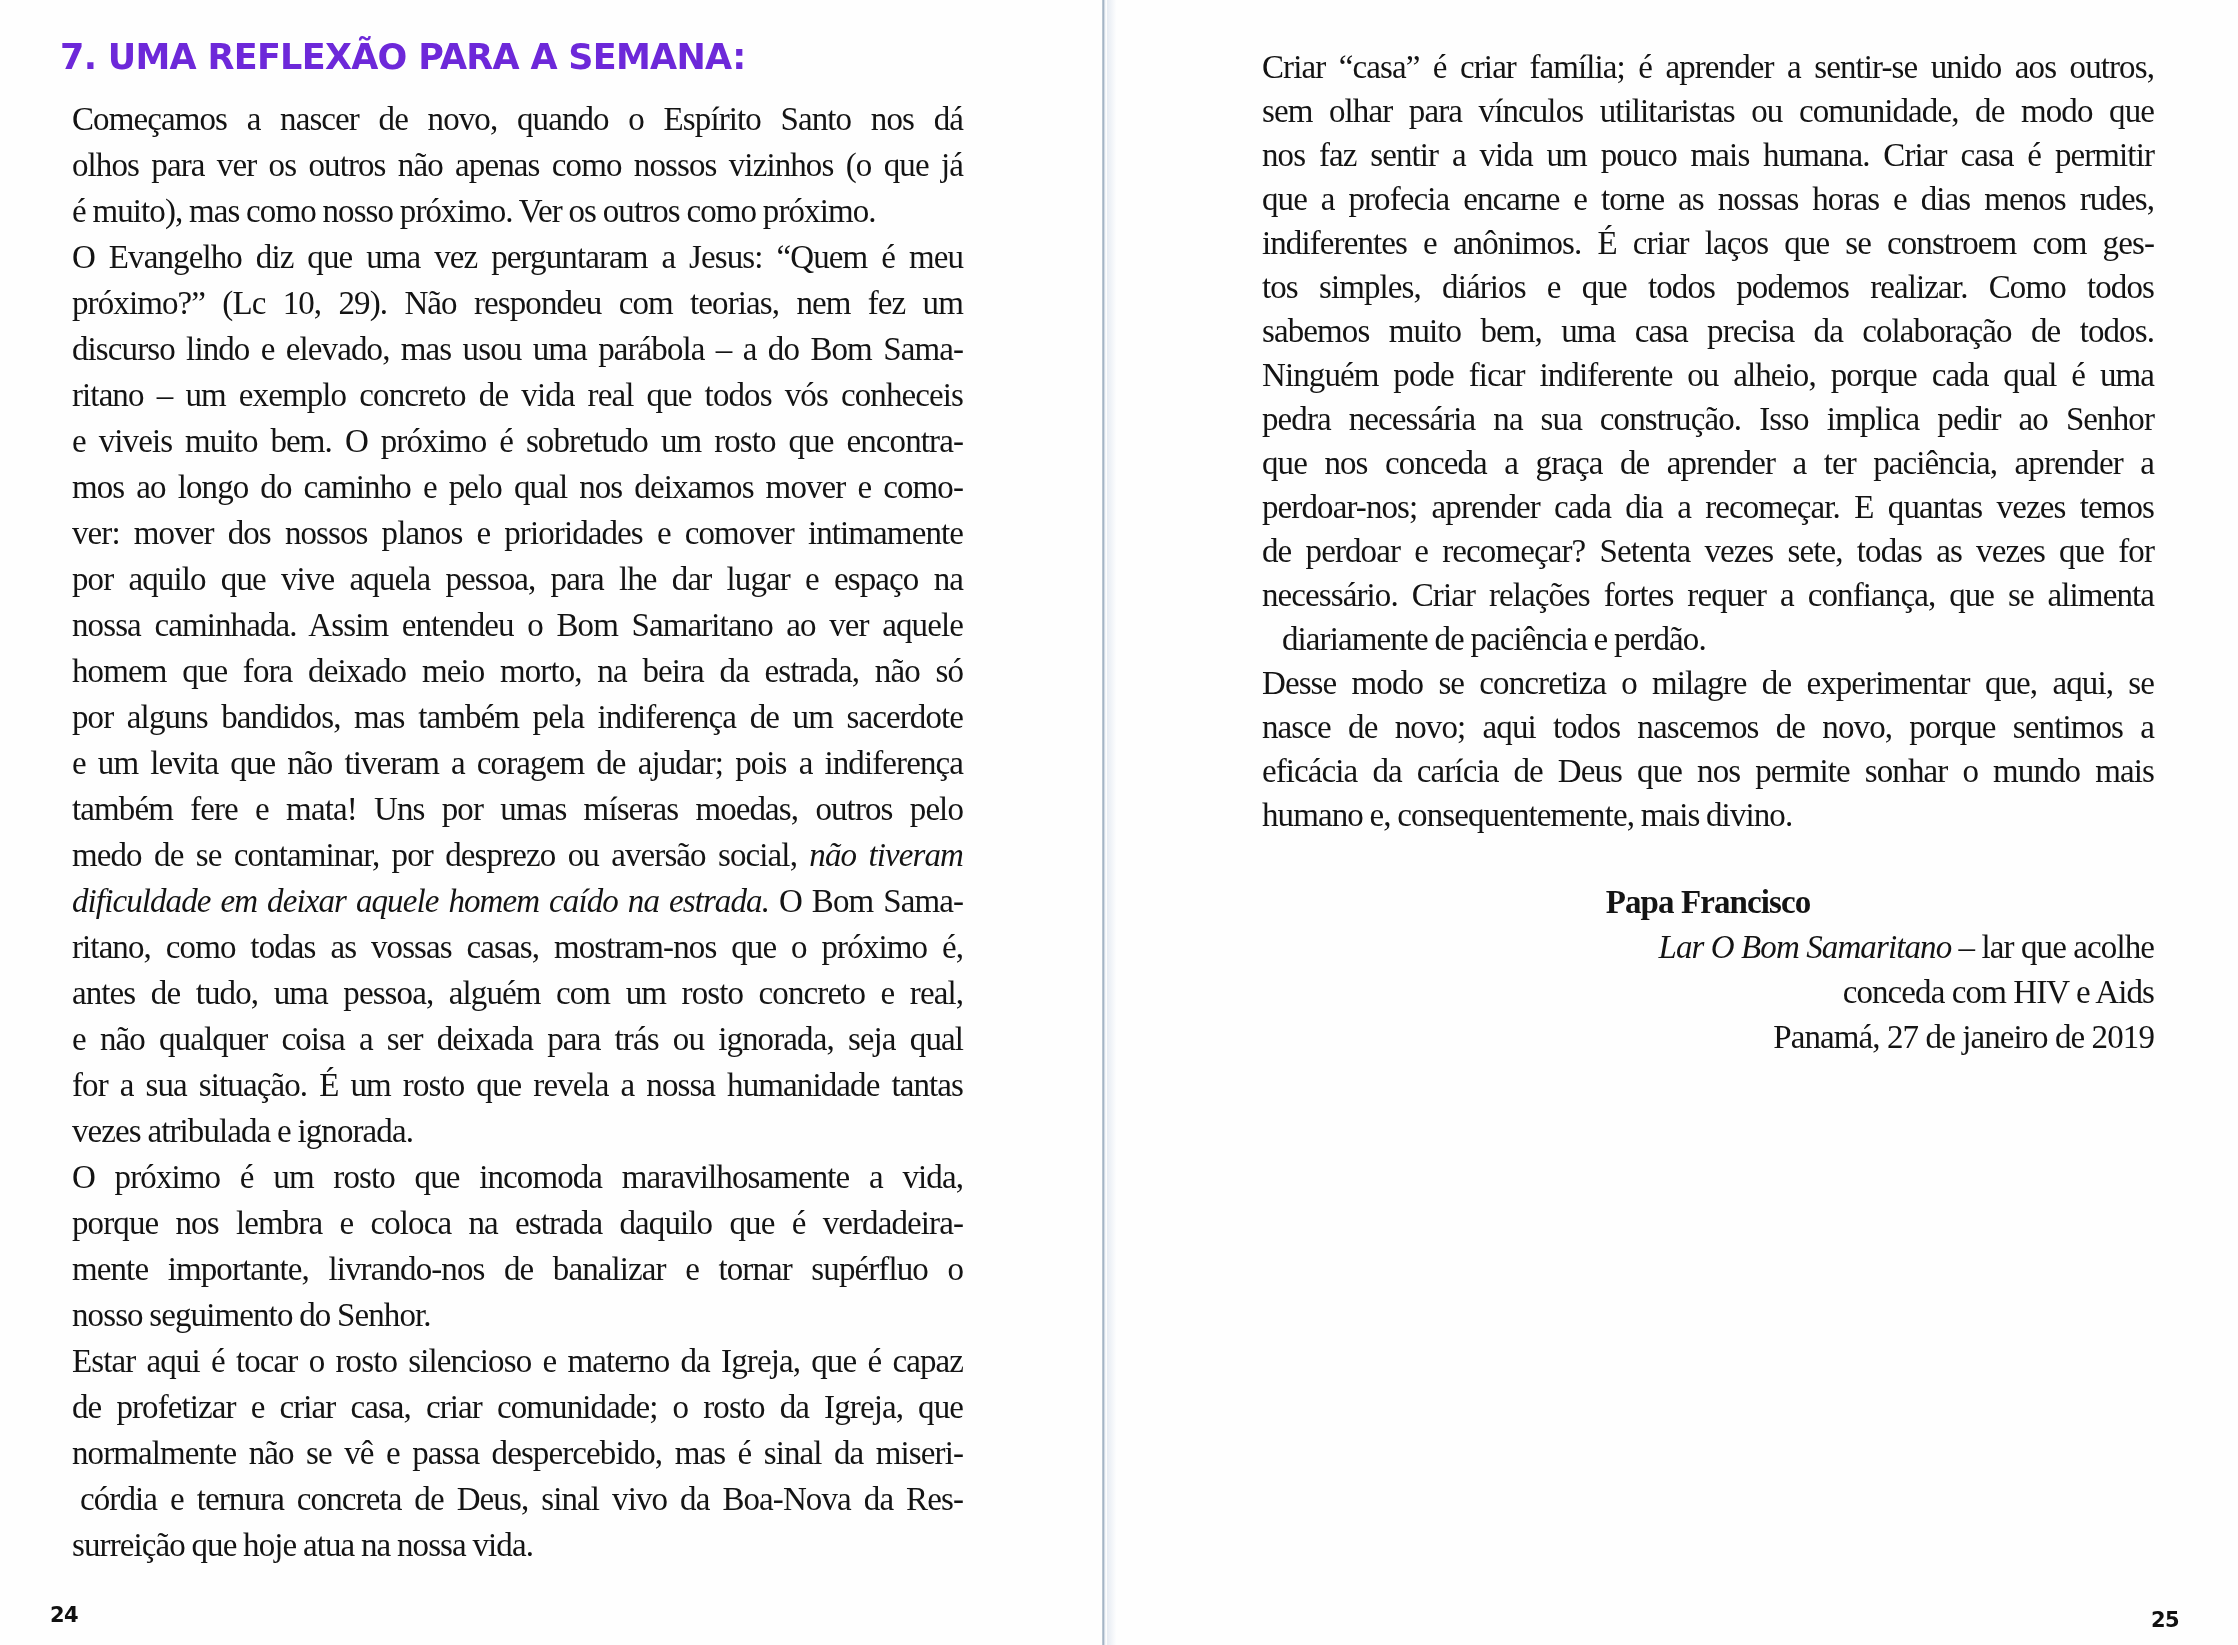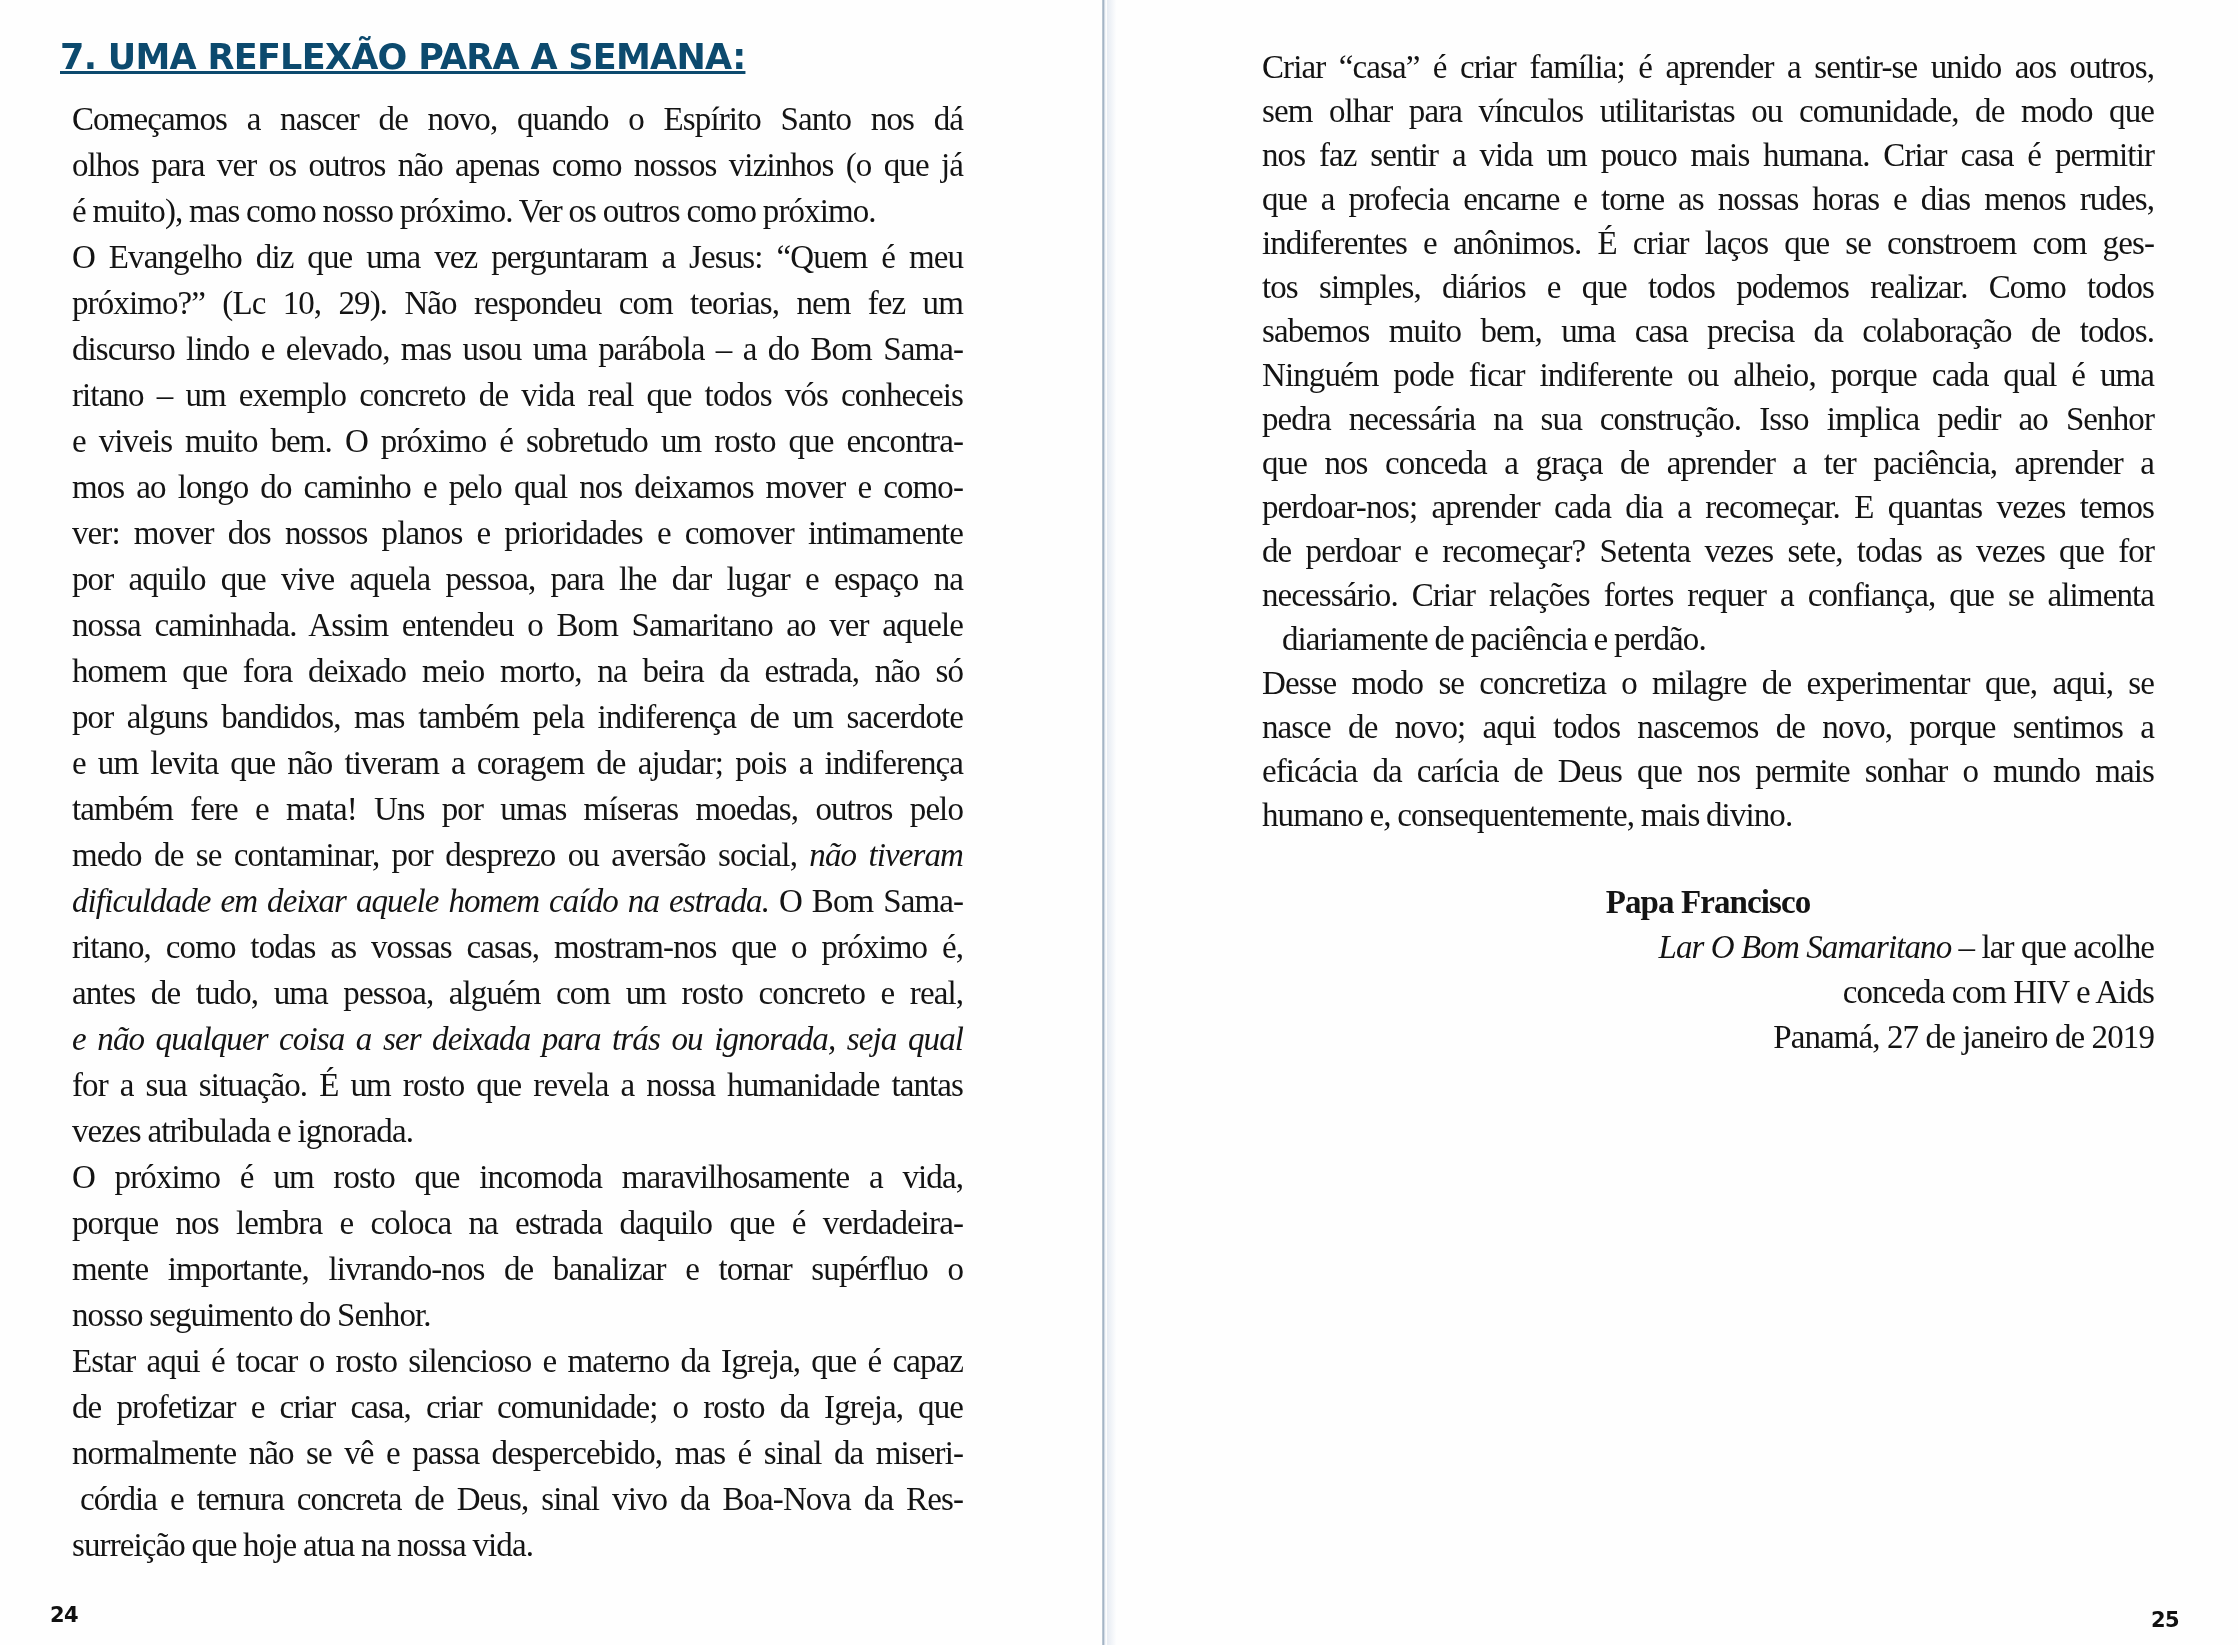--- a/index.html
+++ b/index.html
@@ -7,21 +7,21 @@
   .spread { position:absolute; left:0; top:0; width:2239px; height:1645px; background:#fdfdfd; }
   .page { position:absolute; top:0; height:1645px; }
   .page-left { left:0; width:1104px; background:#fefefe; }
   .page-right { left:1114px; width:1124px; background:#fefefe; }
   .spine { position:absolute; left:1102px; top:0; width:4.3px; height:1645px;
            background:linear-gradient(90deg,#c9d3dc 0%,#9fb0c2 35%,#e2e8ef 70%,#ffffff 100%); }
   .spine-shadow { position:absolute; left:1107px; top:0; width:10px; height:1645px;
            background:linear-gradient(90deg,#e6ebf2,#ffffff); }
   .heading { position:absolute; left:60px; top:37px; margin:0;
              font-family:"DejaVu Sans", sans-serif; font-weight:bold; font-size:35px;
-             letter-spacing:-0.7px; color:#0c4a6e; white-space:nowrap;text-decoration:underline; }
+             letter-spacing:-0.7px; color:#6d28d9; white-space:nowrap; }
   .body { position:absolute; font-family:"Liberation Serif", serif; color:#141414; }
   .left-body { left:72px; width:891px; top:96px; font-size:33px; }
   .right-body { left:1262px; width:892px; top:45px; font-size:33px; }
   .line { display:block; height:46px; line-height:46px; white-space:nowrap;
           text-align:justify; text-align-last:justify; overflow:visible; letter-spacing:-0.9px; word-spacing:-0.7px; }
   .right-body .line { height:44px; line-height:44px; }
   .line.last { text-align:left; text-align-last:left; }
   .line em { font-style:italic; }
   .signature { position:absolute; left:1262px; width:892px; top:880px;
                font-family:"Liberation Serif", serif; font-size:33px; color:#141414; text-align:right; }
@@ -57,21 +57,21 @@
       <span class="line" style="display: block;"><span>por aquilo que vive aquela pessoa, para lhe dar lugar e espaço na</span></span>
       <span class="line" style="display: block;"><span>nossa caminhada. Assim entendeu o Bom Samaritano ao ver aquele</span></span>
       <span class="line" style="display: block;"><span>homem que fora deixado meio morto, na beira da estrada, não só</span></span>
       <span class="line" style="display: block;"><span>por alguns bandidos, mas também pela indiferença de um sacerdote</span></span>
       <span class="line" style="display: block;"><span>e um levita que não tiveram a coragem de ajudar; pois a indiferença</span></span>
       <span class="line" style="display: block;"><span>também fere e mata! Uns por umas míseras moedas, outros pelo</span></span>
       <span class="line" style="display: block;"><span>medo de se contaminar, por desprezo ou aversão social,</span><em> não tiveram</em></span>
       <span class="line" style="display: block;"><em>dificuldade em deixar aquele homem caído na estrada.</em><span> O Bom Sama-</span></span>
       <span class="line" style="display: block;"><span>ritano, como todas as vossas casas, mostram-nos que o próximo é,</span></span>
       <span class="line" style="display: block;"><span>antes de tudo, uma pessoa, alguém com um rosto concreto e real,</span></span>
-      <span class="line" style="display: block; font-style: italic;"><span>e não qualquer coisa a ser deixada para trás ou ignorada, seja qual</span></span>
+      <span class="line" style="display: block;"><span>e não qualquer coisa a ser deixada para trás ou ignorada, seja qual</span></span>
       <span class="line" style="display: block;"><span>for a sua situação. É um rosto que revela a nossa humanidade tantas</span></span>
       <span class="line last" style="display: block;"><span>vezes atribulada e ignorada.</span></span>
       <span class="line" style="display: block;"><span>O próximo é um rosto que incomoda maravilhosamente a vida,</span></span>
       <span class="line" style="display: block;"><span>porque nos lembra e coloca na estrada daquilo que é verdadeira-</span></span>
       <span class="line" style="display: block;"><span>mente importante, livrando-nos de banalizar e tornar supérfluo o</span></span>
       <span class="line last" style="display: block;"><span>nosso seguimento do Senhor.</span></span>
       <span class="line" style="display: block;"><span>Estar aqui é tocar o rosto silencioso e materno da Igreja, que é capaz</span></span>
       <span class="line" style="display: block;"><span>de profetizar e criar casa, criar comunidade; o rosto da Igreja, que</span></span>
       <span class="line" style="display: block;"><span>normalmente não se vê e passa despercebido, mas é sinal da miseri-</span></span>
       <span class="line" style="display: block; margin-left: 8px;"><span>córdia e ternura concreta de Deus, sinal vivo da Boa-Nova da Res-</span></span>

